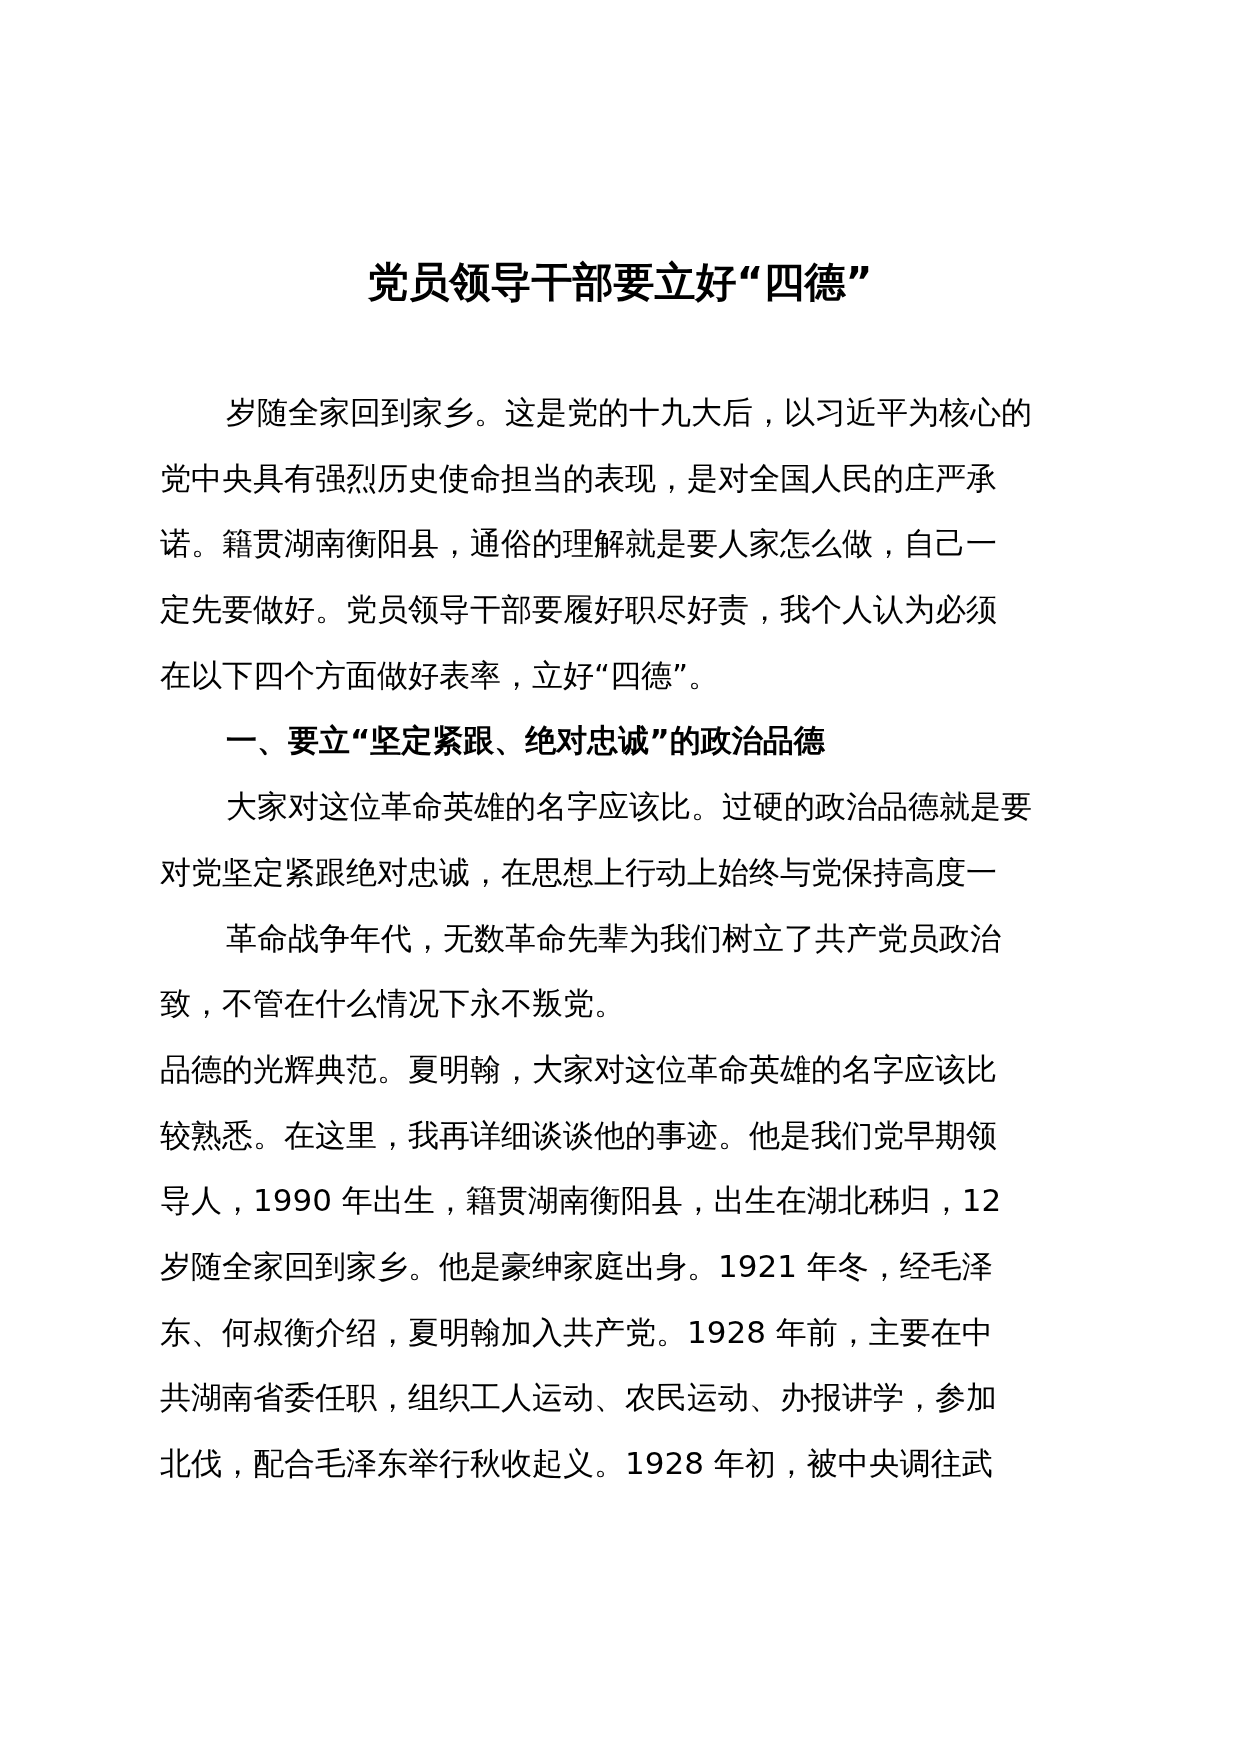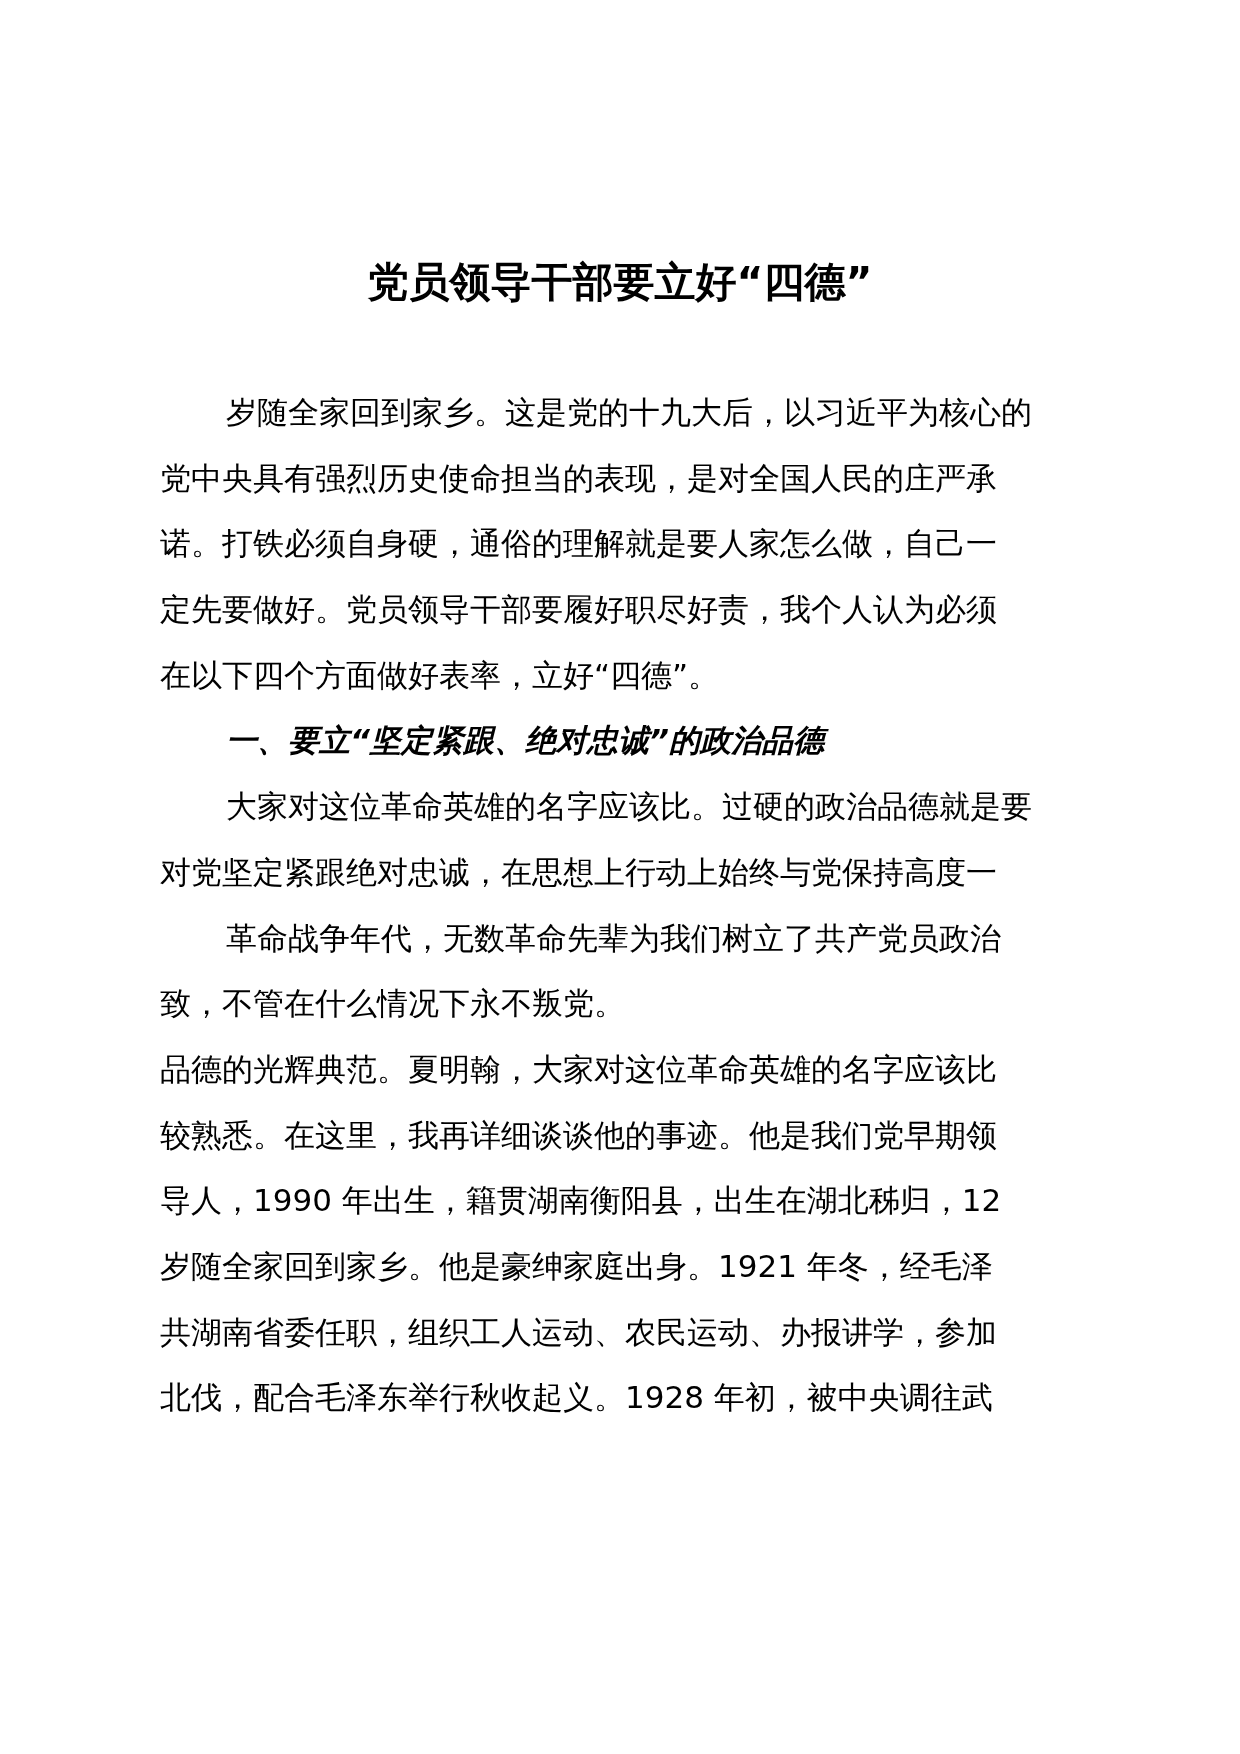--- a/index.html
+++ b/index.html
@@ -45,40 +45,40 @@
       line-height: 65.7px;
       font-size: 31px;
       white-space: nowrap;
       overflow: visible;
     }
     .line.indent {
       padding-left: 66px;
     }
     .line.heading {
       font-weight: bold;
-      font-style: italic;
     }
   </style>
 </head>
 <body>
 
 <div class="page">
   <div class="title">党员领导干部要立好“四德”</div>
 
   <div class="body">
     <div class="line indent">岁随全家回到家乡。这是党的十九大后，以习近平为核心的</div>
     <div class="line">党中央具有强烈历史使命担当的表现，是对全国人民的庄严承</div>
-    <div class="line">诺。打铁必须自身硬，通俗的理解就是要人家怎么做，自己一</div>
+    <div class="line">诺。籍贯湖南衡阳县，通俗的理解就是要人家怎么做，自己一</div>
     <div class="line">定先要做好。党员领导干部要履好职尽好责，我个人认为必须</div>
     <div class="line">在以下四个方面做好表率，立好“四德”。</div>
     <div class="line indent heading">一、要立“坚定紧跟、绝对忠诚”的政治品德</div>
     <div class="line indent">大家对这位革命英雄的名字应该比。过硬的政治品德就是要</div>
     <div class="line">对党坚定紧跟绝对忠诚，在思想上行动上始终与党保持高度一</div>
     <div class="line indent">革命战争年代，无数革命先辈为我们树立了共产党员政治</div>
     <div class="line">致，不管在什么情况下永不叛党。</div>
     <div class="line">品德的光辉典范。夏明翰，大家对这位革命英雄的名字应该比</div>
     <div class="line">较熟悉。在这里，我再详细谈谈他的事迹。他是我们党早期领</div>
     <div class="line">导人，1990 年出生，籍贯湖南衡阳县，出生在湖北秭归，12</div>
     <div class="line">岁随全家回到家乡。他是豪绅家庭出身。1921 年冬，经毛泽</div>
+    <div class="line">东、何叔衡介绍，夏明翰加入共产党。1928 年前，主要在中</div>
     <div class="line">共湖南省委任职，组织工人运动、农民运动、办报讲学，参加</div>
     <div class="line">北伐，配合毛泽东举行秋收起义。1928 年初，被中央调往武</div>
   </div>
 </div>
 
 </body></html>

